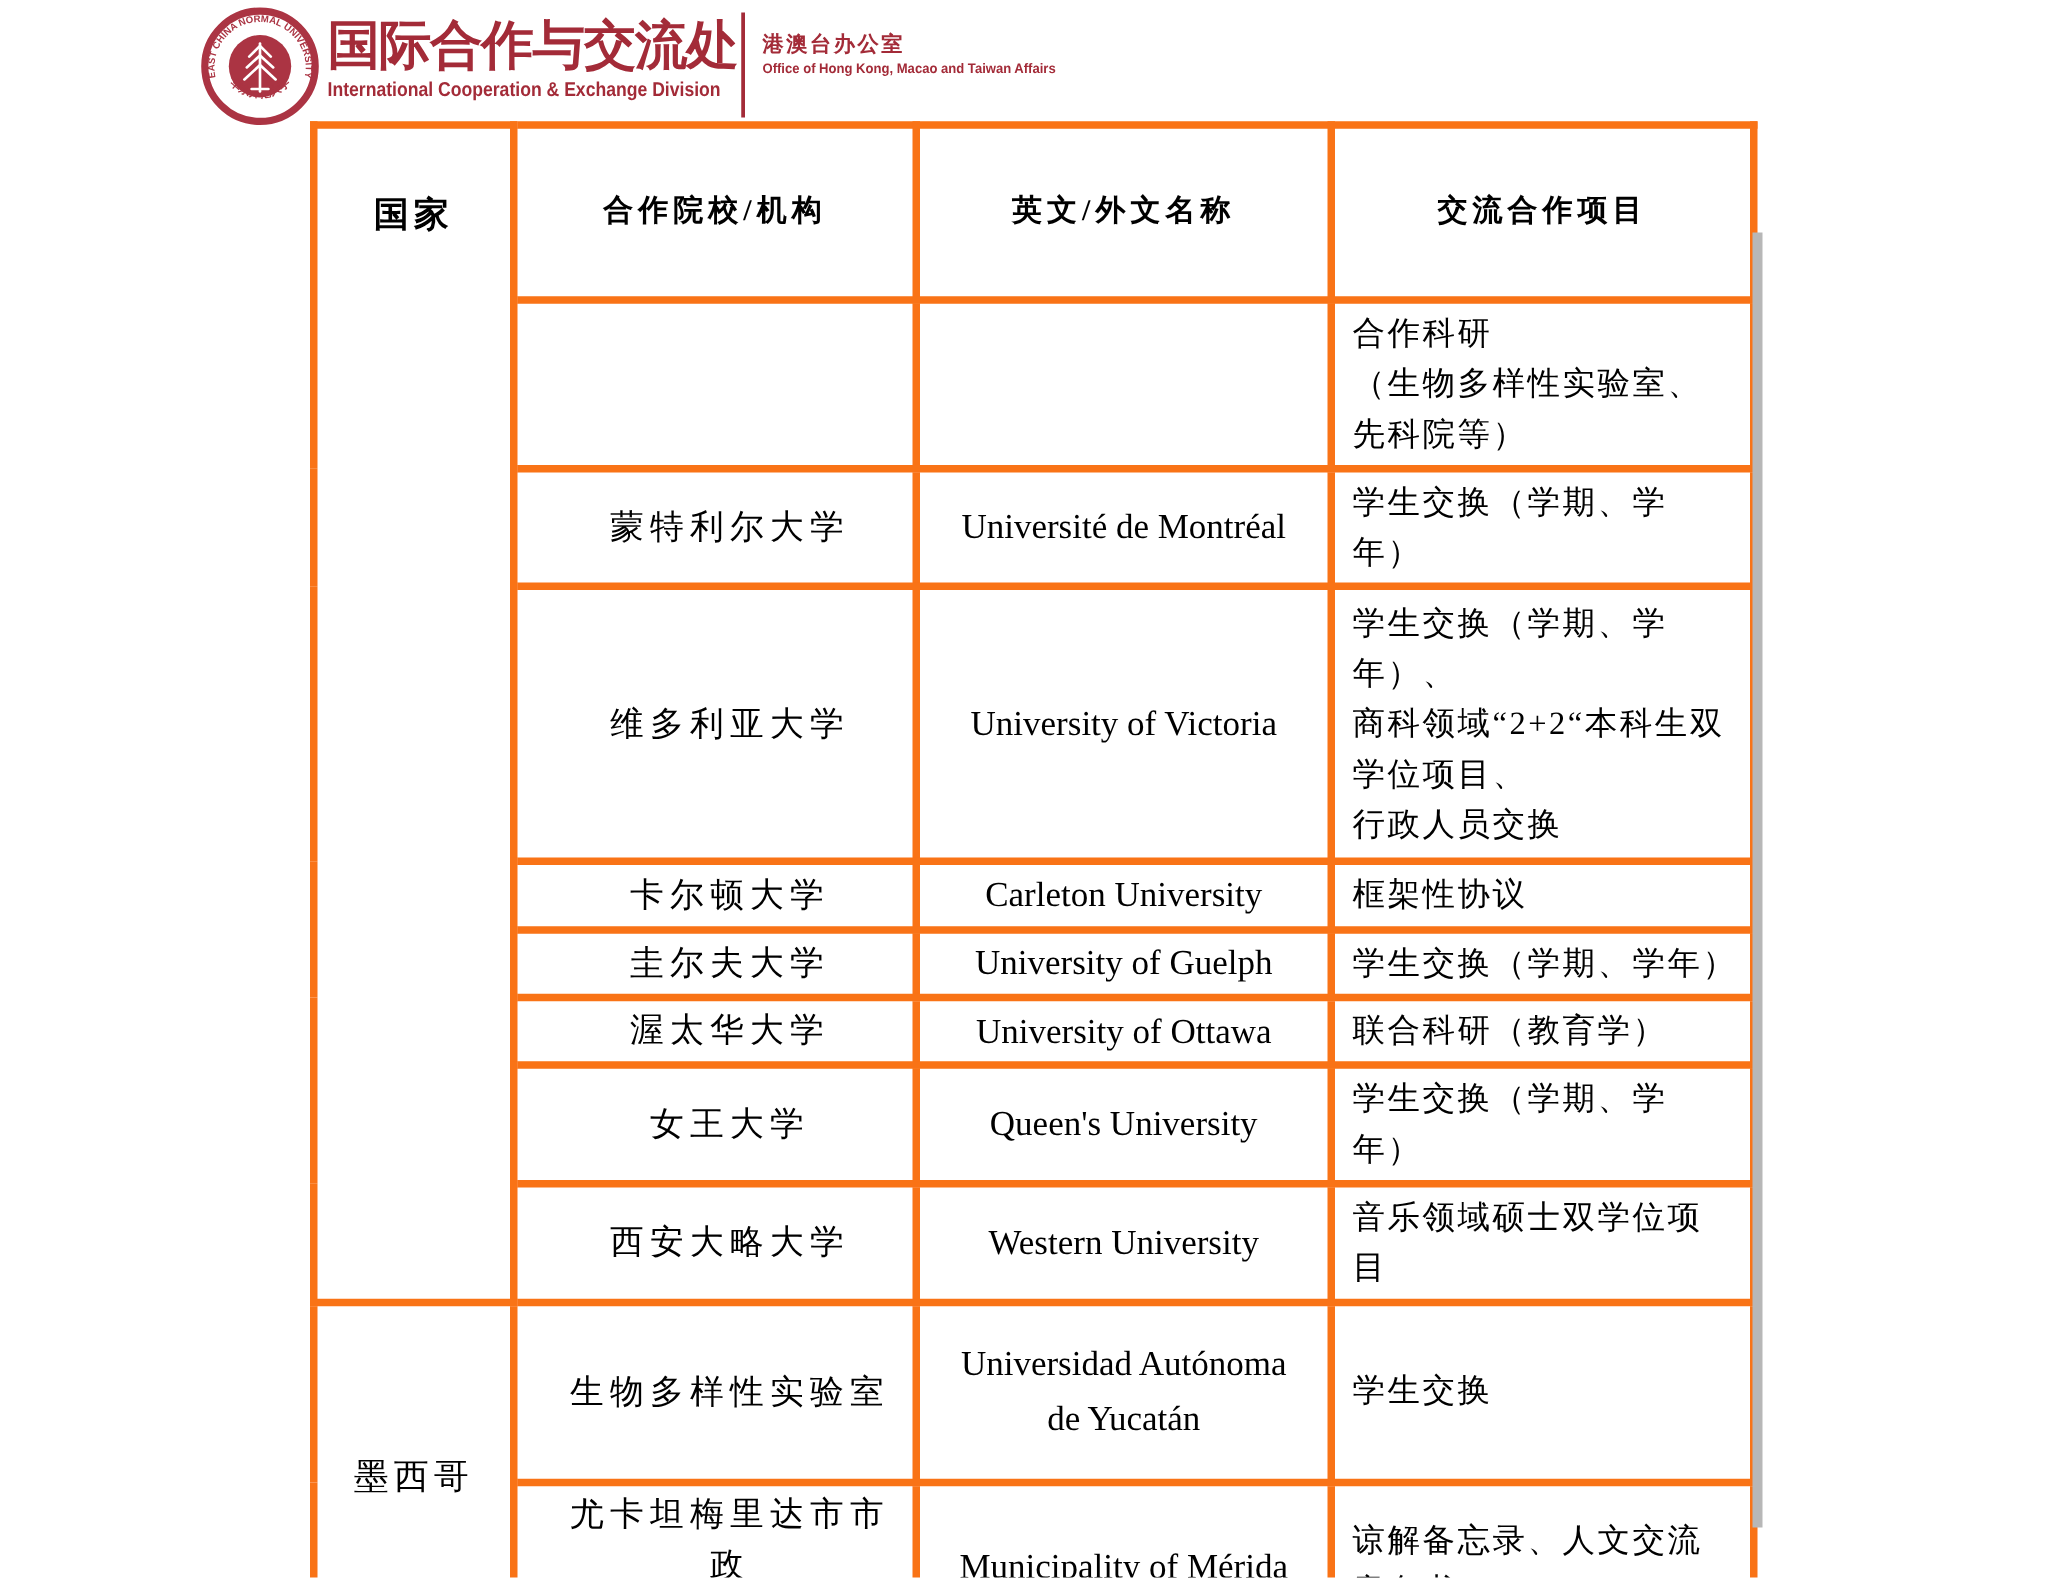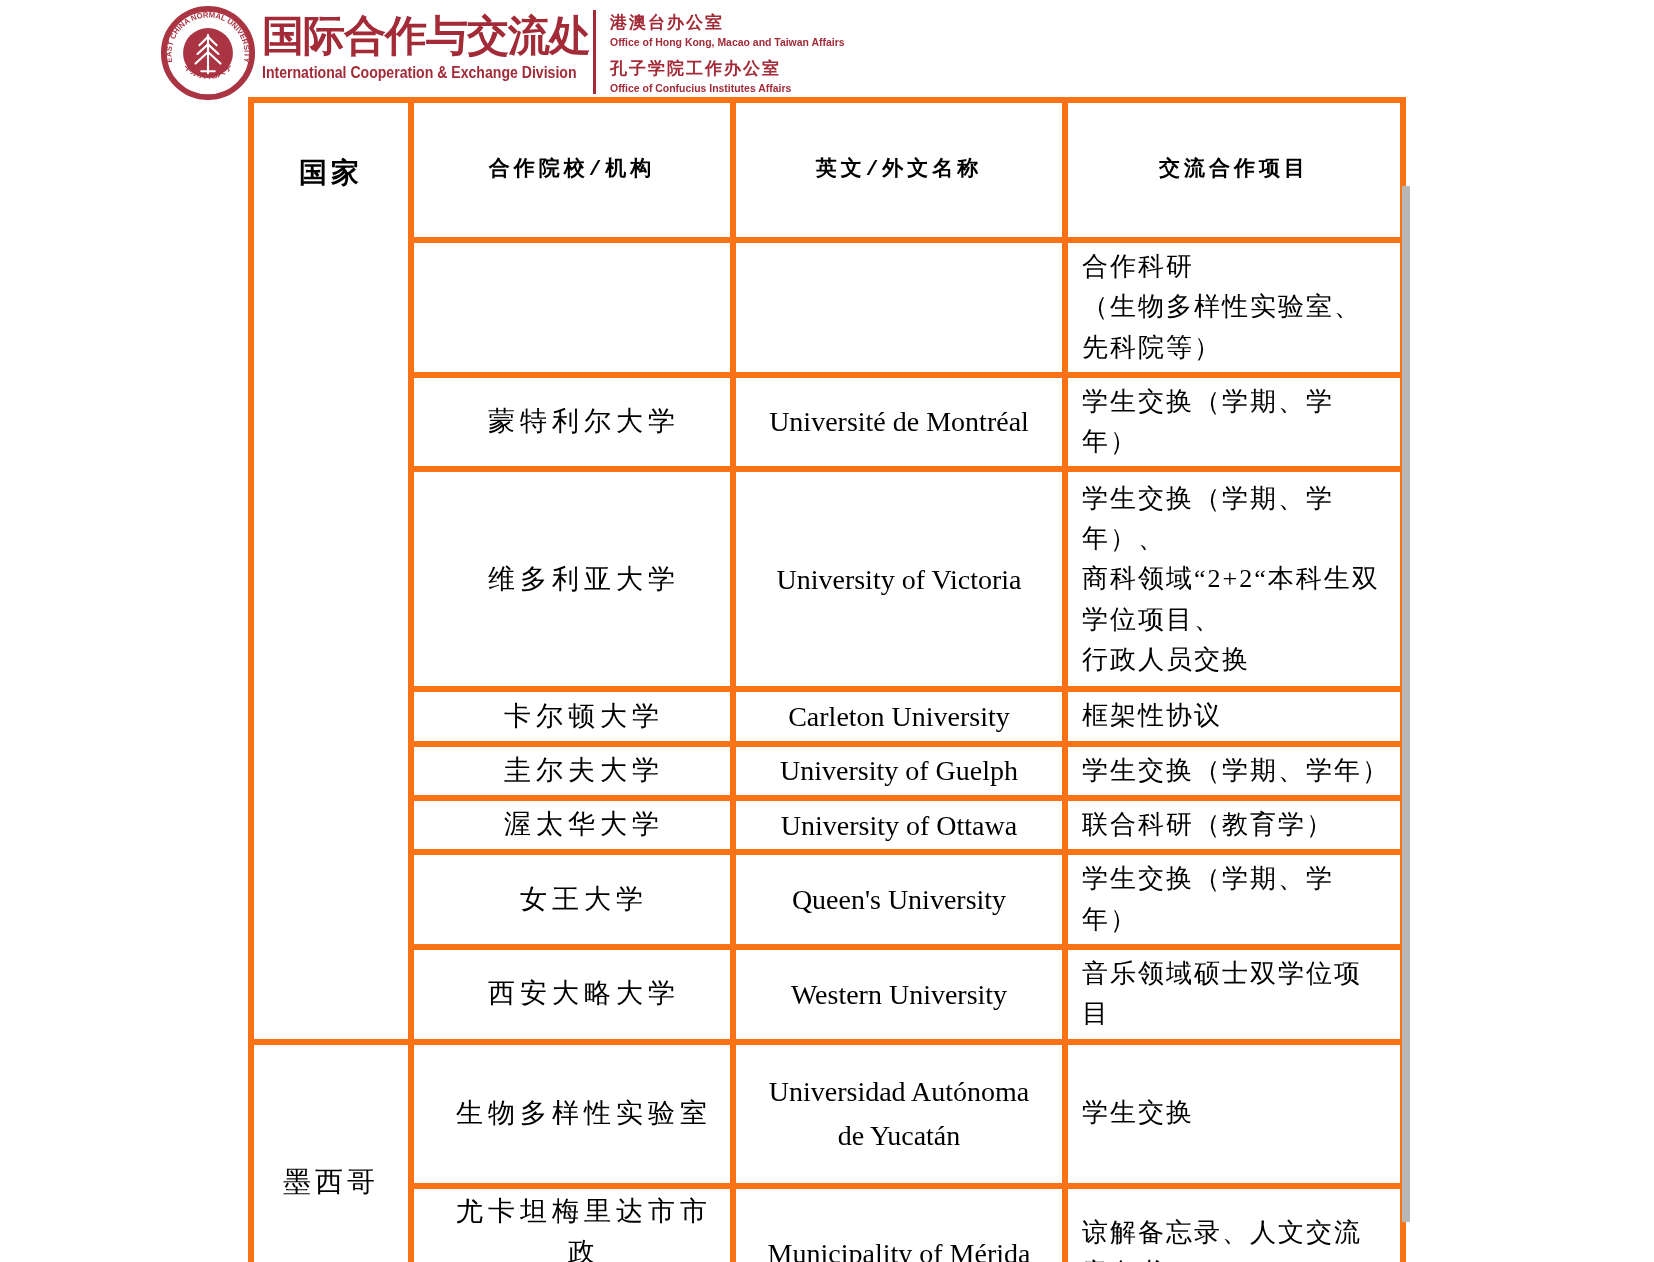--- a/index.html
+++ b/index.html
@@ -14,21 +14,21 @@
     font-family:"Liberation Sans","DejaVu Sans",sans-serif;
     font-weight:bold; font-size:42px; line-height:1.1;
     letter-spacing:-1px; color:#a32b38; white-space:nowrap;
   }
   .brand-en {
     font-family:"Liberation Sans","DejaVu Sans",sans-serif;
     font-weight:bold; font-size:16px; margin-top:5px; color:#a32b38;
     transform:scaleX(0.88); transform-origin:left center; white-space:nowrap;
   }
   .brand-divider { position:absolute; left:433px; top:5px; width:3px; height:84px; background:#a32b38; }
-  .offices { position:absolute; left:450px; top:6px; width:360px; }
+  .offices { position:absolute; left:450px; top:19px; width:360px; }
   .office + .office { margin-top:9px; }
   .office-zh {
     font-family:"Liberation Sans","DejaVu Sans",sans-serif;
     font-weight:bold; font-size:17px; letter-spacing:2px; color:#a32b38; white-space:nowrap;
   }
   .office-en {
     font-family:"Liberation Sans","DejaVu Sans",sans-serif;
     font-weight:bold; font-size:11px; margin-top:2px; color:#a32b38;
     transform:scaleX(0.95); transform-origin:left center; white-space:nowrap;
   }
@@ -42,21 +42,21 @@
   .grid col.c1 { width:160px; }
   .grid col.c2 { width:322px; }
   .grid col.c3 { width:332px; }
   .grid col.c4 { width:338px; }
   .grid td {
     border:6px solid #f97316;
     font-size:27px; line-height:1.55;
     text-align:center; vertical-align:middle;
     white-space:pre-wrap; overflow:hidden; padding:2px 4px;
   }
-  .grid td.head { font-weight:bold; font-size:21px; letter-spacing:4px;font-family:Liberation Mono, monospace; }
+  .grid td.head { font-weight:bold; font-size:24px; letter-spacing:4px; }
   .grid td.country-head {
     vertical-align:top; padding-top:48px;
     font-weight:bold; font-size:28px; letter-spacing:4px;
   }
   .grid td.country { font-weight:normal; font-size:28px; letter-spacing:4px; }
   .grid td.zh { letter-spacing:5px;padding-left:28px; }
   .grid td.en { font-size:28px; letter-spacing:0;text-align:center; }
   .grid td.project {
     text-align:left; letter-spacing:2px; font-size:26px;
     padding:4px 8px 4px 14px;
@@ -94,24 +94,20 @@
     </svg>
     <div class="brand-text">
       <div class="brand-zh">国际合作与交流处</div>
       <div class="brand-en">International Cooperation &amp; Exchange Division</div>
     </div>
     <div class="brand-divider"></div>
     <div class="offices">
       <div class="office">
         <div class="office-zh">港澳台办公室</div>
         <div class="office-en">Office of Hong Kong, Macao and Taiwan Affairs</div>
-      </div>
-      <div class="office">
-        <div class="office-zh">孔子学院工作办公室</div>
-        <div class="office-en">Office of Confucius Institutes Affairs</div>
       </div>
     </div>
   </header>
 
   <table class="grid">
     <colgroup>
         <col class="c1">
         <col class="c2">
         <col class="c3">
         <col class="c4">

